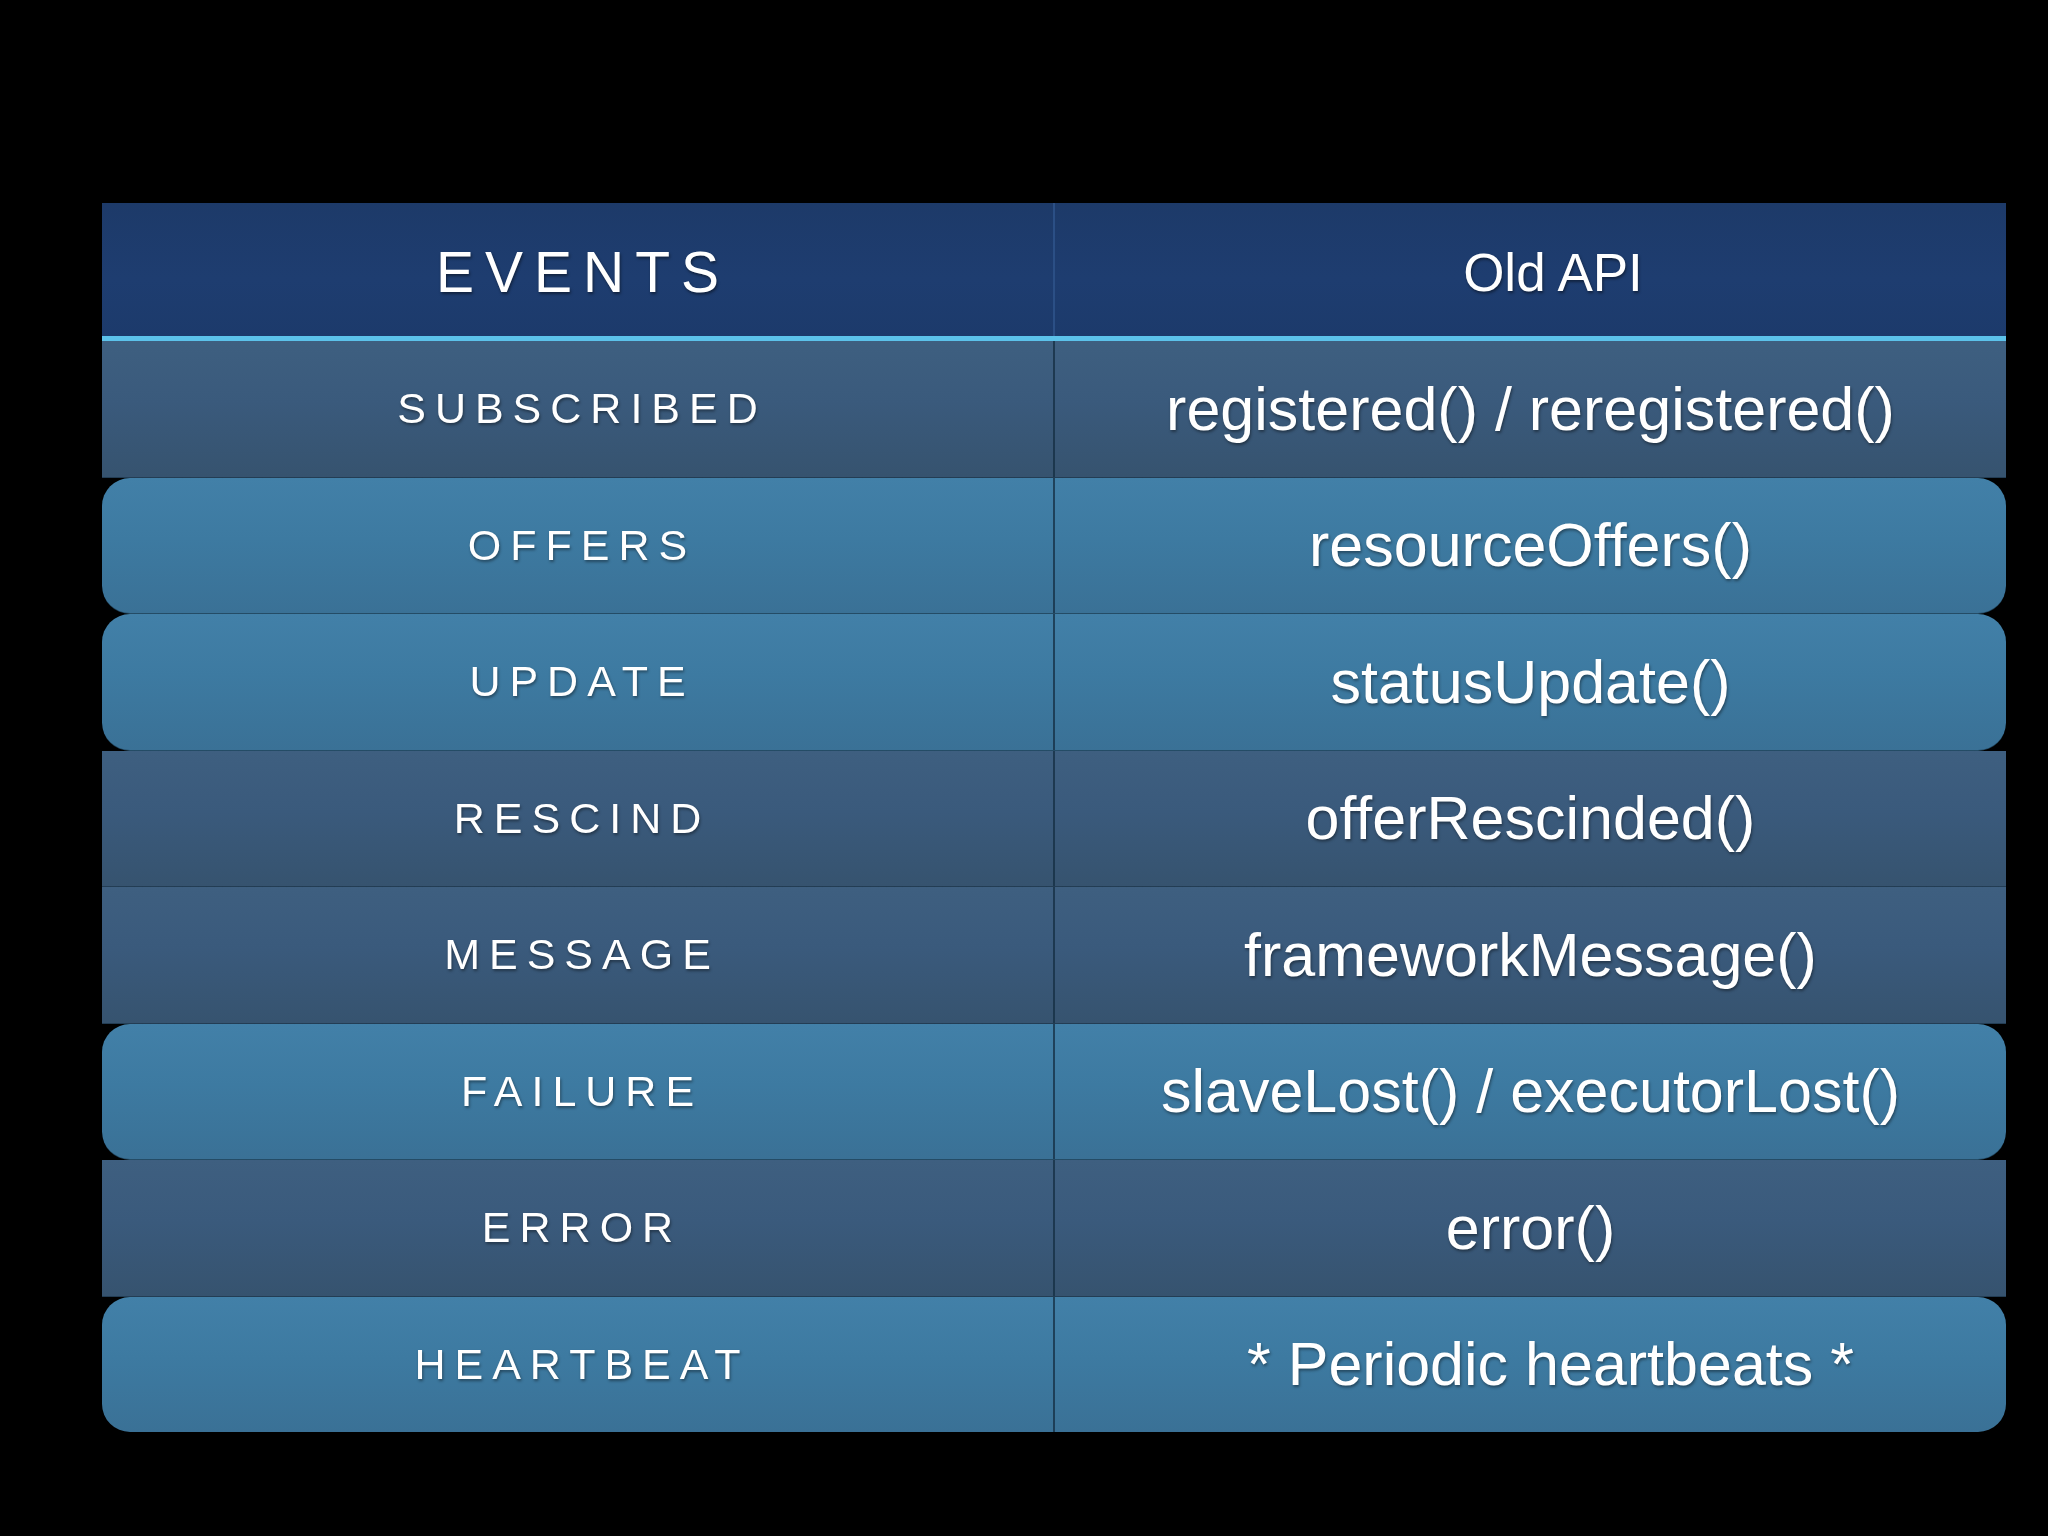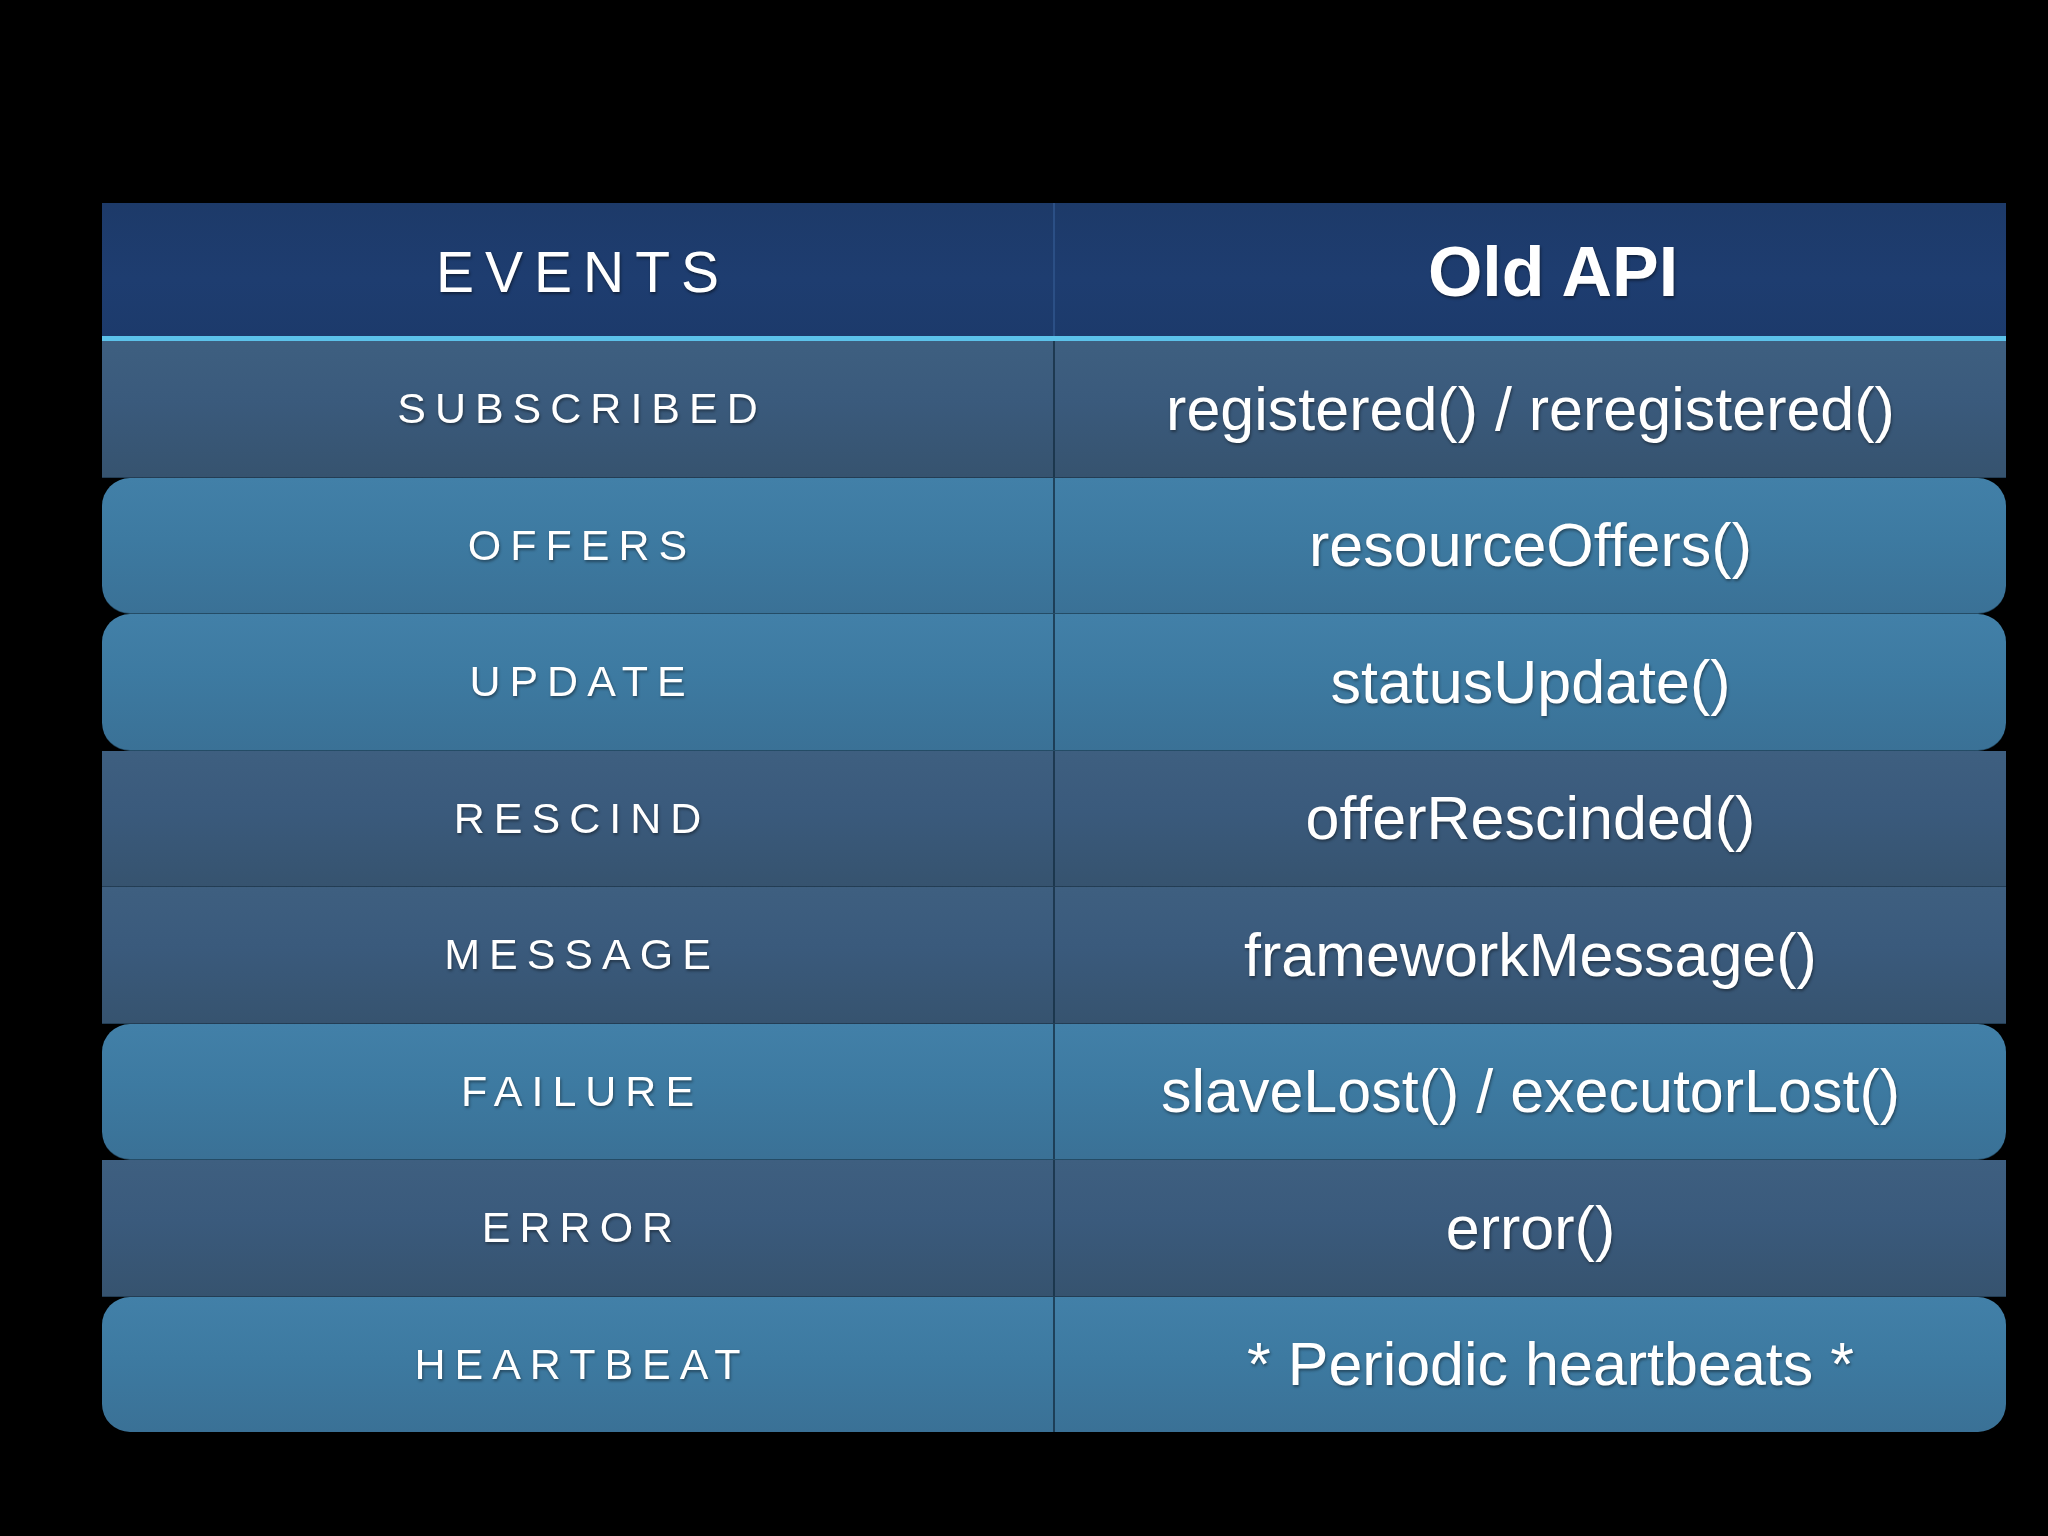--- a/index.html
+++ b/index.html
@@ -66,22 +66,22 @@
     width: 953px;
     flex: 0 0 953px;
     border-right: 2px solid #2b4f85;
     font-size: 57px;
     letter-spacing: 11px;
     text-indent: 11px;
     font-weight: 400;
   }
   .header-cell.right {
     flex: 1 1 auto;
-    font-size: 70px;
-    font-weight: 700;
+    font-size: 53px;
+    font-weight: 400;
     letter-spacing: 0px;
   }
 
   
   .data-row {
     display: flex;
     flex: 1 1 0;
     box-sizing: border-box;
     border-bottom: 1px solid rgba(12,32,48,0.55);
   }

